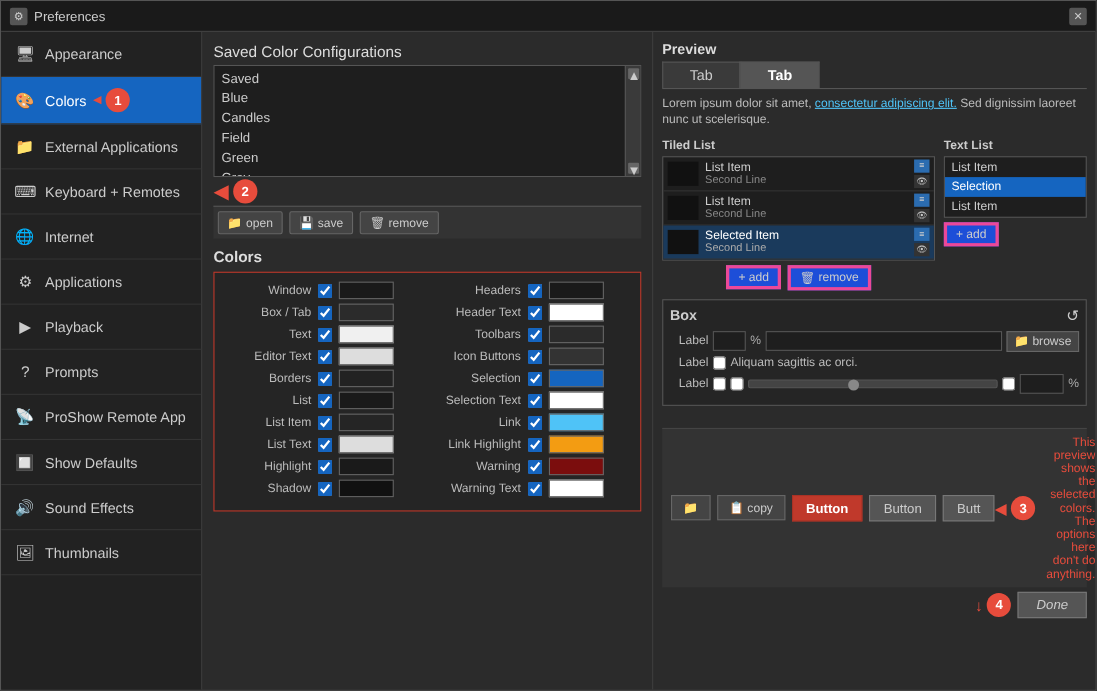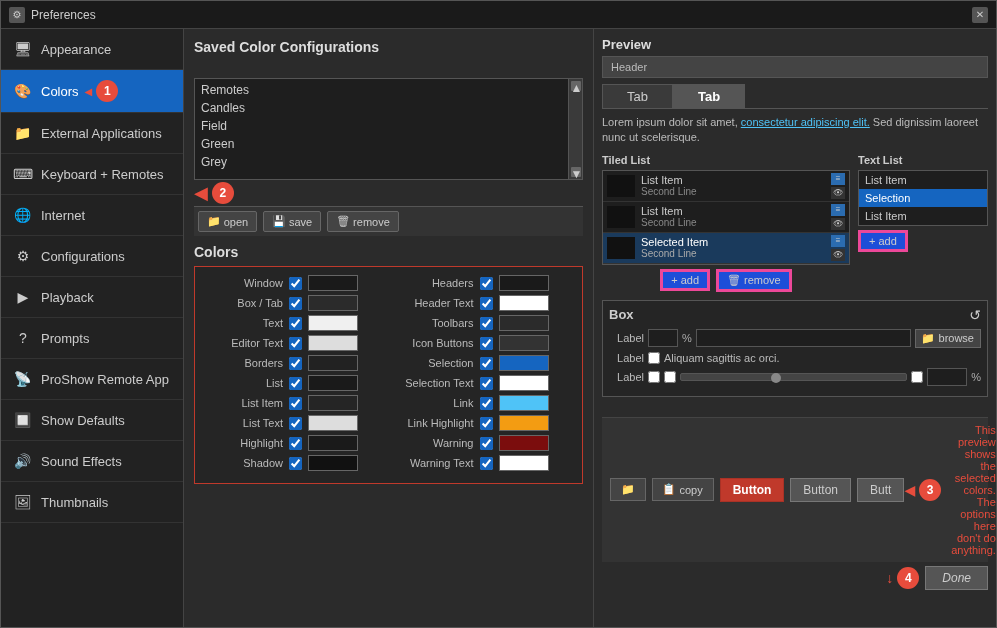--- a/index.html
+++ b/index.html
@@ -19,21 +19,21 @@
     .sidebar-item { display: flex; align-items: center; padding: 10px 12px; cursor: pointer; color: #ccc; font-size: 13px; border-bottom: 1px solid #333; }
     .sidebar-item.active { background: #1565c0; color: #fff; }
     .sidebar-icon { width: 20px; height: 20px; margin-right: 8px; display: flex; align-items: center; justify-content: center; font-size: 14px; flex-shrink: 0; }
 
     
     .right-panel { flex: 1; display: flex; overflow: hidden; }
 
     
     .colors-panel { width: 410px; background: #2b2b2b; border-right: 1px solid #444; display: flex; flex-direction: column; overflow-y: auto; padding: 10px; }
 
-    .section-title { color: #ddd; font-size: 14px; font-weight: bold; margin-bottom: 23px; }
+    .section-title { color: #ddd; font-size: 14px; font-weight: normal; margin-bottom: 4px; }
     .saved-configs-list { height: 100px; overflow-y: auto; padding: 2px; }
     .config-item { padding: 2px 4px; color: #ccc; cursor: pointer; font-size: 12px; }
 
     .saved-toolbar { display: flex; gap: 6px; padding: 4px; background: #333; border-top: 1px solid #555; }
     .btn-small { background: #444; border: 1px solid #666; color: #ccc; padding: 3px 8px; cursor: pointer; border-radius: 2px; font-size: 11px; display: flex; align-items: center; gap: 3px; }
 
     .colors-section-title { color: #ddd; font-size: 14px; font-weight: bold; margin: 8px 0 6px; }
 
     .colors-grid { border: 1px solid #c0392b; padding: 8px; background: #252525; }
     .color-row { display: flex; align-items: center; margin-bottom: 4px; gap: 6px; }
@@ -130,21 +130,21 @@
       <div class="sidebar-item">
         <div class="sidebar-icon">⌨</div>
         <span>Keyboard + Remotes</span>
       </div>
       <div class="sidebar-item">
         <div class="sidebar-icon">🌐</div>
         <span>Internet</span>
       </div>
       <div class="sidebar-item">
         <div class="sidebar-icon">⚙</div>
-        <span>Configurations</span>
+        <span>Applications</span>
       </div>
       <div class="sidebar-item">
         <div class="sidebar-icon">▶</div>
         <span>Playback</span>
       </div>
       <div class="sidebar-item">
         <div class="sidebar-icon">?</div>
         <span>Prompts</span>
       </div>
       <div class="sidebar-item">
@@ -166,21 +166,22 @@
     </div>
 
     <div class="right-panel">
 
       <div class="colors-panel">
 
         <div>
           <div class="section-title">Saved Color Configurations</div>
           <div style="display:flex; border:1px solid #555; background:#1e1e1e; position:relative;">
             <div class="saved-configs-list" style="flex:1;">
-              <div class="config-item">Remotes</div>
+              <div class="config-item">Saved</div>
+              <div class="config-item">Blue</div>
               <div class="config-item">Candles</div>
               <div class="config-item">Field</div>
               <div class="config-item">Green</div>
               <div class="config-item">Grey</div>
 
             </div>
             <div style="width:14px; background:#3a3a3a; border-left:1px solid #555; display:flex; flex-direction:column; align-items:center; padding:2px 0;">
               <div style="width:10px;height:10px;background:#666;border-radius:1px;margin-bottom:2px;">▲</div>
               <div style="flex:1;"></div>
               <div style="width:10px;height:10px;background:#666;border-radius:1px;margin-top:2px;">▼</div>
@@ -315,23 +316,20 @@
                 <input type="checkbox" class="color-checkbox" checked="" style="">
                 <div class="color-swatch" style="background:#ffffff;"></div>
               </div>
             </div>
           </div>
         </div>
       </div>
 
       <div class="preview-panel">
         <div class="preview-title">Preview</div>
-        <div class="preview-header-bar">
-          <span>Header</span>
-        </div>
         <div class="preview-tabs">
           <div class="preview-tab">Tab</div>
           <div class="preview-tab active">Tab</div>
         </div>
         <div class="preview-lorem">
           <span>Lorem ipsum dolor sit amet,</span>
           <a href="#" style="color:#4fc3f7;">consectetur adipiscing elit.</a>
           <span> Sed dignissim laoreet nunc ut scelerisque.</span>
         </div>
 

